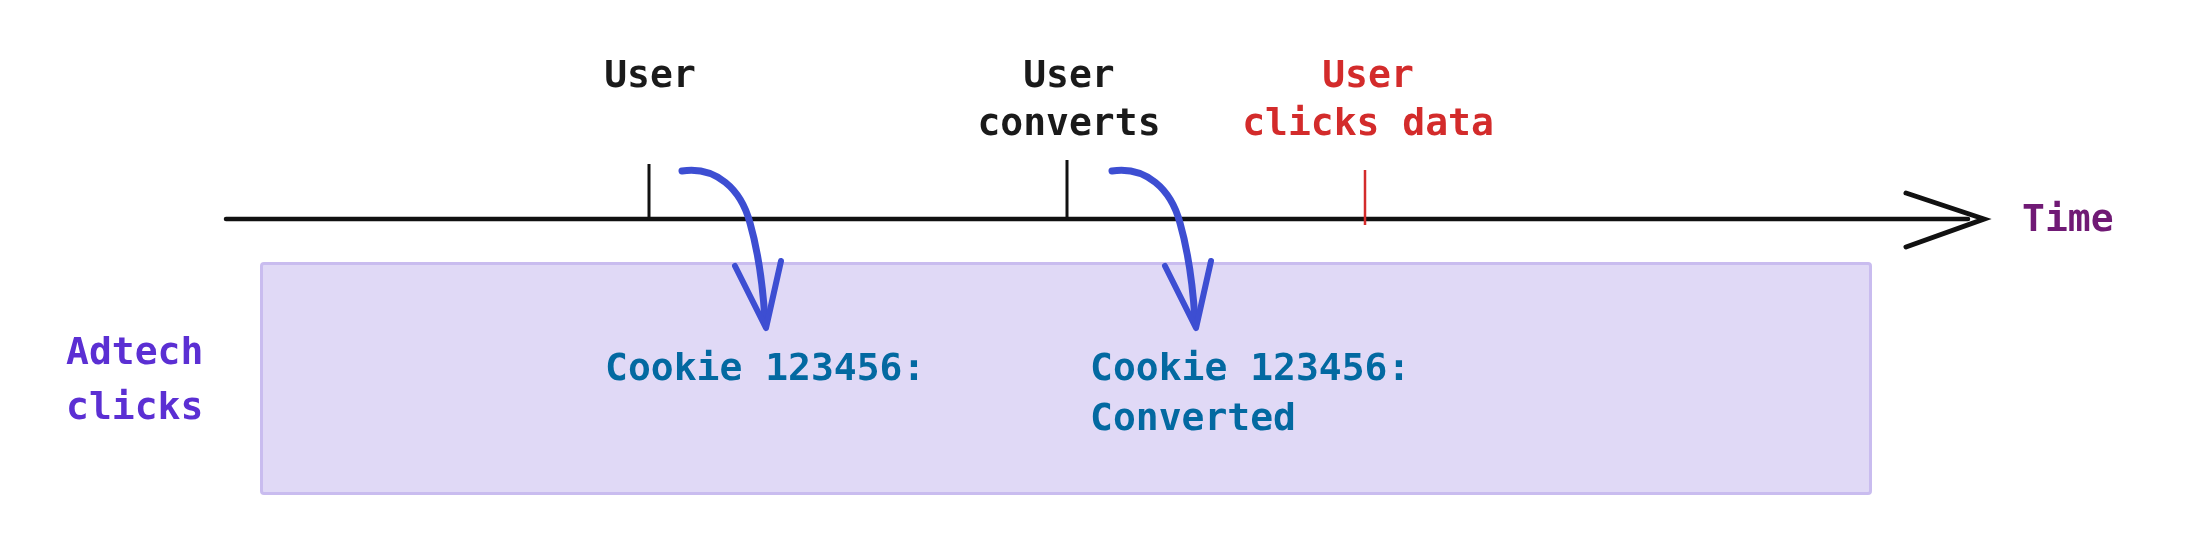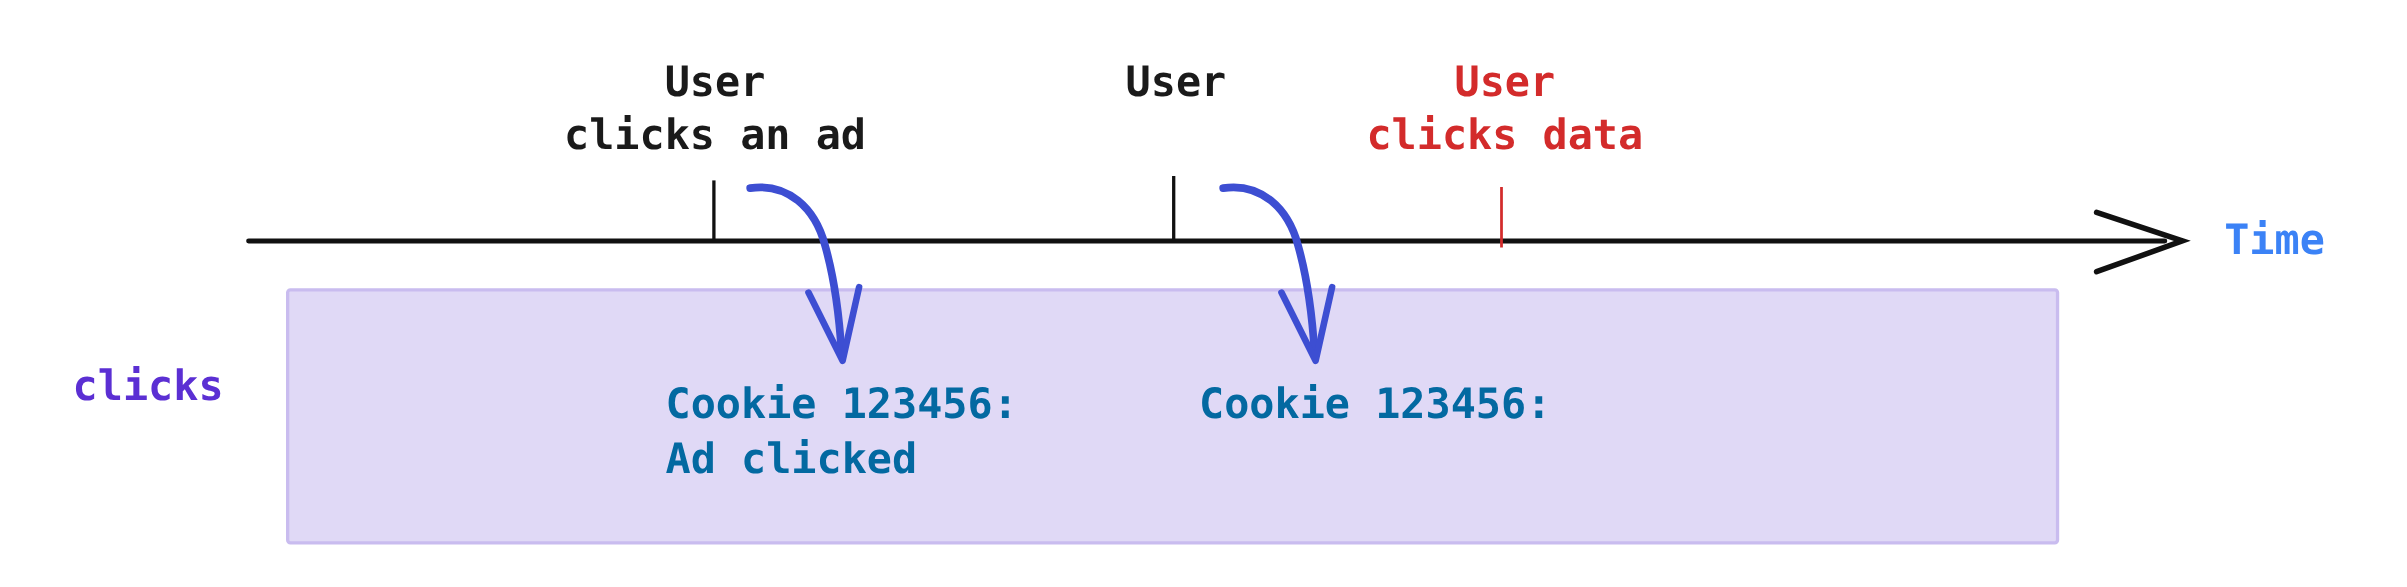--- a/index.html
+++ b/index.html
@@ -27,21 +27,21 @@
     white-space: nowrap;
     color: #1a1a1a;
   }
   .event-label.cleared { color: #d32b2b; }
   .time-label {
     position: absolute;
     left: 2022px;
     top: 196px;
     font-size: 38px;
     line-height: 44px;
-    color: #3b82f6;
+    color: #701a75;
     white-space: nowrap;
   }
   .server-box {
     position: absolute;
     left: 260px;
     top: 262px;
     width: 1606px;
     height: 227px;
     background: #e0d9f6;
     border: 3px solid #c9bcef;
@@ -89,40 +89,41 @@
     </g>
 
     <g>
       <path d="M 1112 171 C 1146 166 1171 189 1180 223 C 1188 251 1193 288 1195 320" fill="none" stroke-width="7" stroke-linecap="round" stroke="#3d4ed2"></path>
       <path d="M 1165 266 L 1196 328 L 1211 261" fill="none" stroke-width="6" stroke-linecap="round" stroke-linejoin="round" stroke="#3d4ed2"></path>
     </g>
   </svg>
 
   <div class="event-label" style="left:650px">
     <div>User</div>
-    <div>clicks an ad</div>
   </div>
 
   <div class="event-label" style="left:1069px">
     <div>User</div>
+    <div>converts</div>
   </div>
 
   <div class="event-label cleared" style="left:1368px">
     <div>User</div>
     <div>clicks data</div>
   </div>
 
   <div class="time-label">Time</div>
 
   <div class="server-label">
+    <div>Adtech</div>
     <div>clicks</div>
   </div>
 
   <div class="record rec-1">
     <div>Cookie 123456:</div>
-    <div>Ad clicked</div>
   </div>
 
   <div class="record rec-2">
     <div>Cookie 123456:</div>
+    <div>Converted</div>
   </div>
 
 </div>
 
 </body></html>

